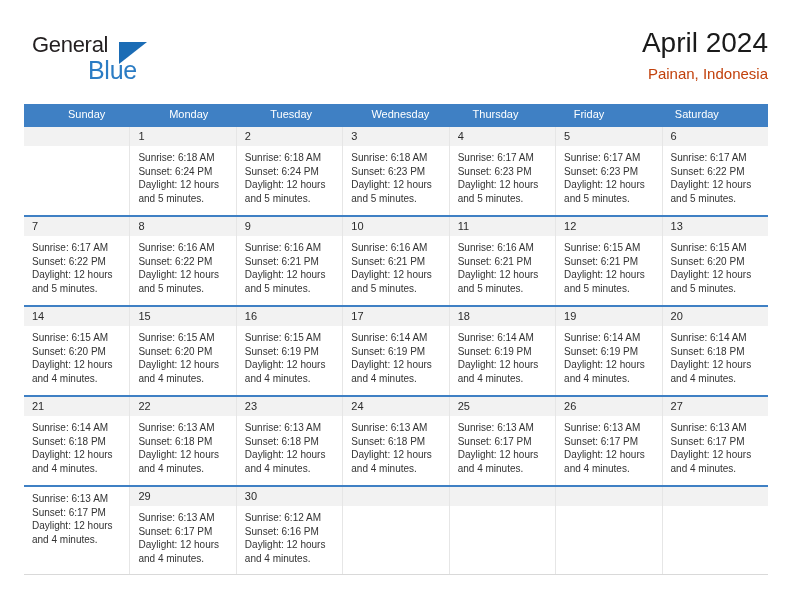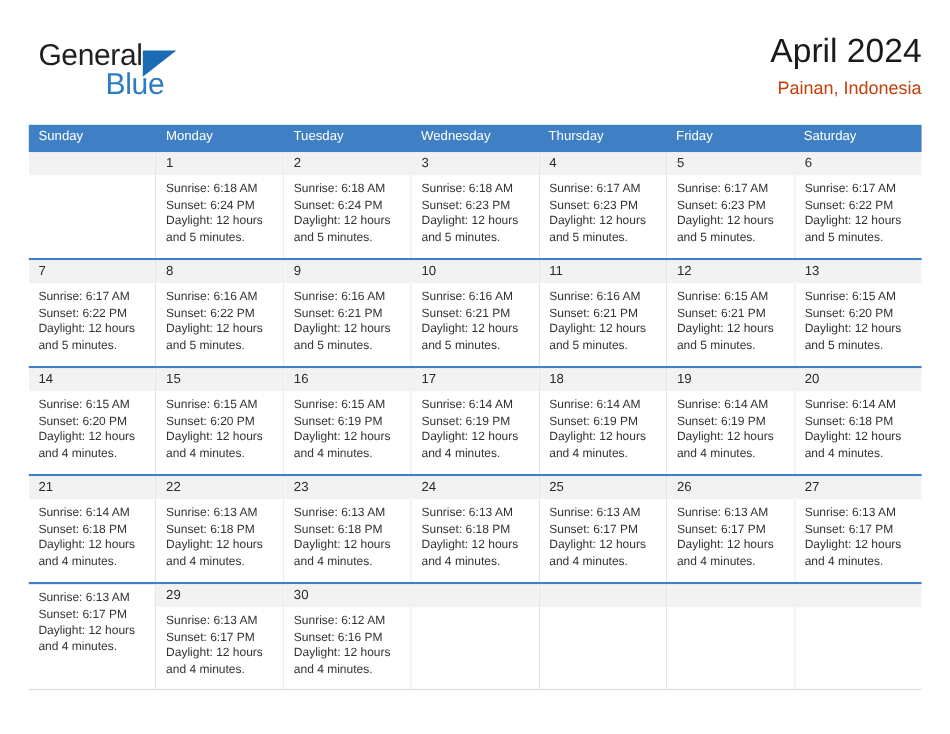--- a/index.html
+++ b/index.html
@@ -33,21 +33,21 @@
     position: absolute;
     left: 0;
     top: 6px;
     width: 230px;
     height: 56px;
   }
   .brand-general {
     position: absolute;
     left: 8px;
     top: 0px;
-    font-size: 25px;
+    font-size: 22px;
     color: #231f20;
     letter-spacing: -0.3px;
     font-family: "Liberation Sans", sans-serif;
   }
   .brand-blue {
     position: absolute;
     left: 64px;
     top: 24px;
     font-size: 25px;
     color: #2b7cc4;
@@ -90,20 +90,21 @@
     position: absolute;
     left: 24px;
     top: 104px;
     width: 744px;
   }
 
   .dow-row {
     display: flex;
     background: #3f80c4;
     height: 21px;
+    padding-left: 36px;
   }
   .dow-cell {
     flex: 1 1 0;
     color: #ffffff;
     font-size: 11px;
     line-height: 21px;
     padding-left: 8px;
     white-space: nowrap;
     overflow: hidden;
   }

